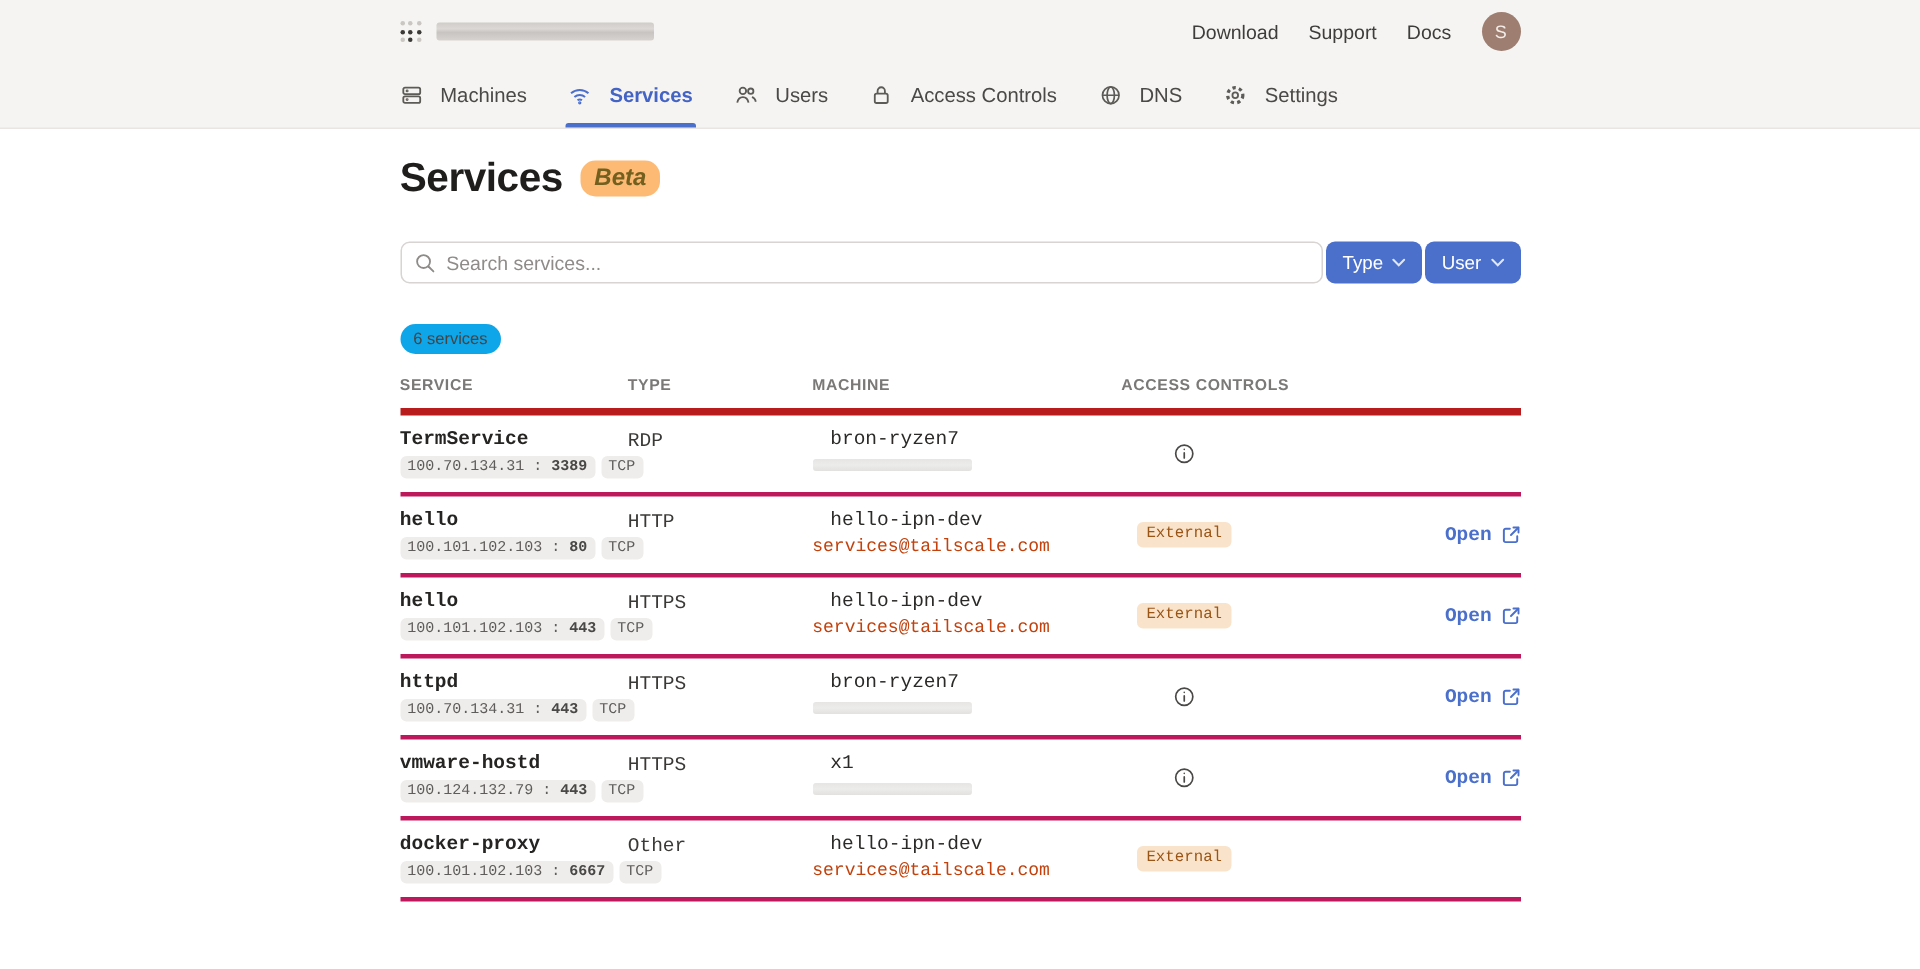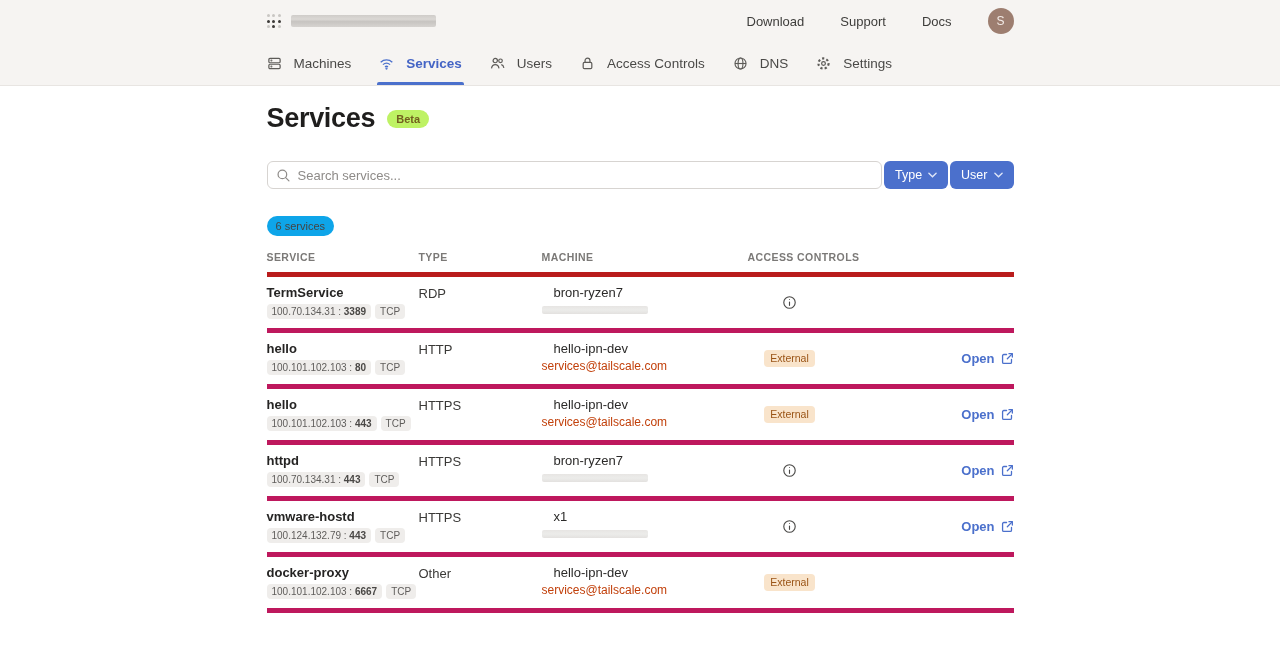--- a/index.html
+++ b/index.html
@@ -8,39 +8,39 @@
   
   .site-header { background:#f6f4f2; border-bottom:1px solid #e8e5e2; }
   .container { width:747px; margin:0 auto; }
   .topbar { height:42px; display:flex; align-items:center; justify-content:space-between; }
   .brand { display:flex; align-items:center; gap:10px; }
   .logo-grid { display:grid; grid-template-columns:repeat(3,3px); grid-template-rows:repeat(3,3px); gap:2.5px; }
   .logo-grid i { width:3px; height:3px; border-radius:50%; background:#c9c6c3; }
   .logo-grid i.d { background:#3c3a38; }
   .org-redacted { width:145px; height:12px; border-radius:2px;
     background:linear-gradient(180deg,#cfccc9 0%,#dbd8d5 35%,#c7c4c1 55%,#d6d3d0 100%); }
-  .top-links { display:flex; align-items:center; gap:36px; }
+  .top-links { display:flex; align-items:center; gap:20px; }
   .top-link { font-size:13px; color:#3e3d3b; text-decoration:none; cursor:pointer; }
   .avatar { width:26px; height:26px; border-radius:50%; background:#9d7e70; color:#f3ece8; font-size:12px;
     display:flex; align-items:center; justify-content:center; cursor:pointer; }
 
   
   .nav-row { height:43px; display:flex; align-items:stretch; gap:28px; }
   .tab { position:relative; display:flex; align-items:center; gap:12px; font-size:13.5px; color:#4a4947; cursor:pointer; }
   .tab .tab-icon { display:flex; align-items:center; }
   .tab .tab-icon svg { stroke:#5d5b58; }
   .tab.active { color:#4464c5; font-weight:600; }
   .tab.active .tab-icon svg { stroke:#4b70cc; }
   .tab.active::after { content:""; position:absolute; left:-2px; right:-2px; bottom:0; height:3px; background:#4b70cc; border-radius:2px 2px 0 0; }
 
   
   main { padding-top:17px; }
   .title-row { display:flex; align-items:center; gap:12px; }
   .page-title { font-size:27px; font-weight:700; letter-spacing:-0.3px; color:#1f1e1d; }
-  .beta-badge { background:#bef264; color:#73601f; font-size:11px; font-weight:600; padding:3px 9px; border-radius:10px; }
+  .beta-badge { background:#fdba74; color:#73601f; font-size:16px; font-weight:600; padding:3px 9px; border-radius:10px;font-style:italic; }
   .page-desc { margin-top:13px; max-width:443px; font-size:13px; line-height:1.58; color:#3f3e3c; }
   .page-desc b { font-weight:700; color:#2b2a29; }
   .text-link { color:#4b70cc; text-decoration:none; cursor:pointer; }
 
   
   .toolbar { margin-top:27px; display:flex; gap:2px; }
   .search-wrap { position:relative; flex:1; }
   .search-wrap svg { position:absolute; left:9px; top:7px; }
   .search-input { width:100%; height:28px; border:1px solid #d7d4d1; border-radius:6px; padding:0 10px 0 30px;
     font-size:13px; color:#2b2a29; background:#fff; outline:none; font-family:inherit; }
@@ -51,21 +51,21 @@
 
   
   .count-pill { display:inline-block; margin-top:27px; background:#0ea5e9; color:#454442; font-size:11px;
     padding:4px 9px; border-radius:11px; }
 
   
   .svc-table { margin-top:15px; }
   .thead, .trow { display:grid; grid-template-columns:152px 123px 206px 84px 1fr; }
   .thead { border-bottom:5px solid #b91c1c; padding-bottom:9px; }
   .th { font-size:10.5px; font-weight:700; letter-spacing:0.04em; color:#7b7977; white-space:nowrap; }
-  .trow { border-bottom:5px solid #be185d; padding:8px 0 9px; min-height:40px; }
+  .trow { border-bottom:3px solid #be185d; padding:8px 0 9px; min-height:40px;font-family:Liberation Mono, monospace; }
   .cell { min-width:0; }
   .svc-name { font-size:13px; font-weight:600; color:#252423; }
   .svc-badges { margin-top:4px; display:flex; gap:4px; }
   .pill { background:#efedeb; border-radius:4px; font-size:10px; color:#5f5d5b; padding:2px 5px; white-space:nowrap; }
   .pill b { font-weight:700; color:#4a4846; }
   .c-type { font-size:13px; color:#3a3937; padding-top:1px; }
   .m-name { font-size:13px; color:#2b2a29;margin-left:12px; }
   .m-sub { margin-top:3px; font-size:12px; color:#c2410c; }
   .m-redacted { margin-top:6px; width:106px; height:8px; border-radius:2px;
     background:linear-gradient(180deg,#e7e5e3,#ececea 50%,#e3e1df); }

